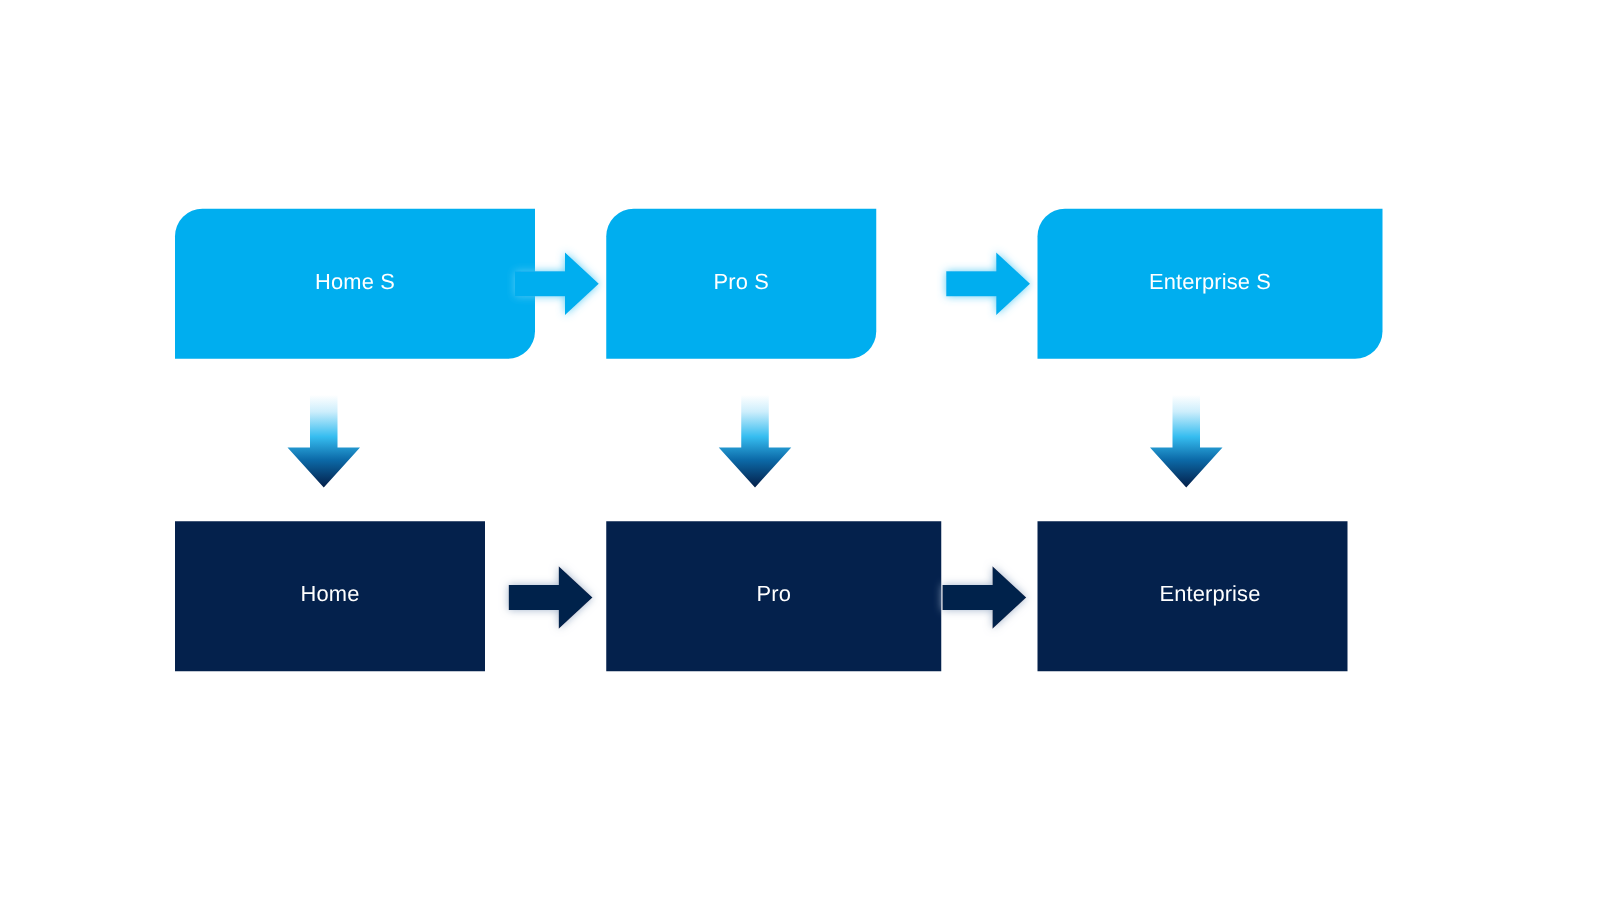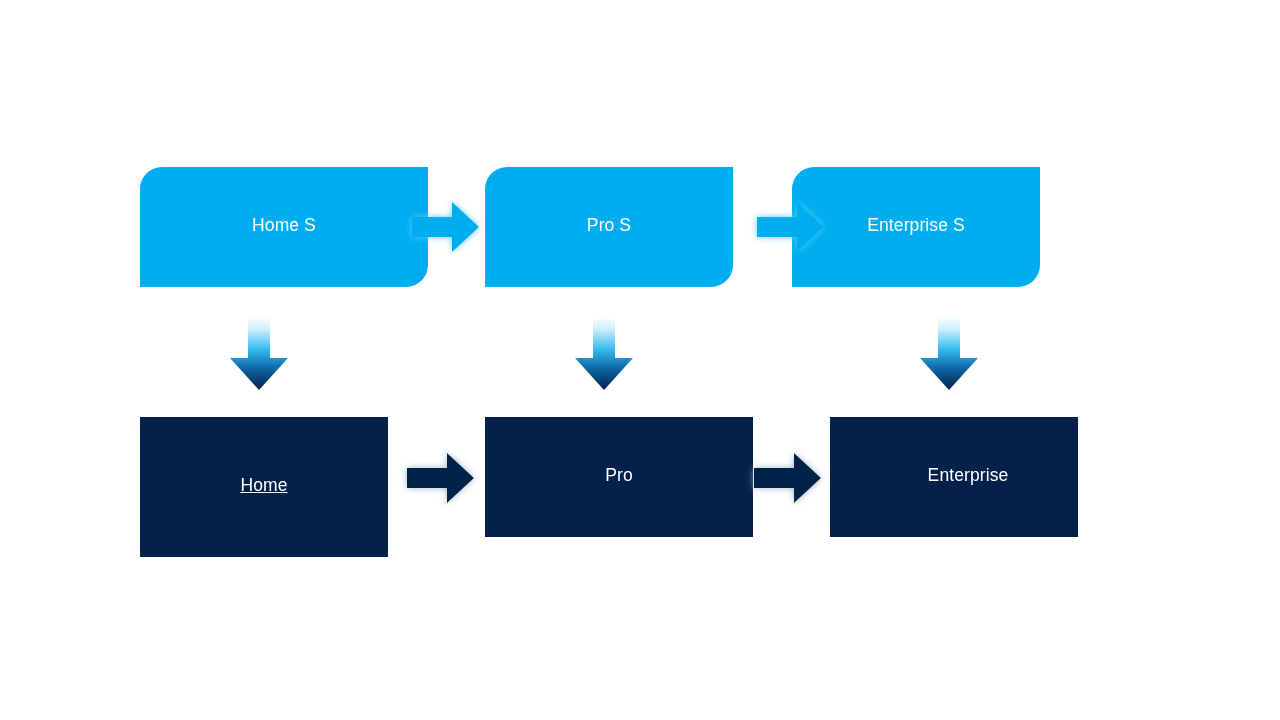--- a/index.html
+++ b/index.html
@@ -63,25 +63,25 @@
 </style>
 </head>
 <body>
 
 <div id="canvas">
 
   <div class="node light" style="left:140px; top:167px; width:288px; height:120px;">
     <span class="node-label">Home S</span>
   </div>
 
-  <div class="node light" style="left:485px; top:167px; width:248px; height:120px;">
+  <div class="node light" style="left:485px; top:167px; width:216px; height:120px;">
     <span class="node-label">Pro S</span>
   </div>
 
-  <div class="node light" style="left:792px; top:167px; width:248px; height:120px;">
+  <div class="node light" style="left:830px; top:167px; width:276px; height:120px;">
     <span class="node-label">Enterprise S</span>
   </div>
 
   <div class="arrow" style="left:405px; top:196px; width:80px; height:62px;">
     <svg width="80" height="62" viewBox="0 0 80 62">
       <defs>
         <filter id="glowLight1" x="-50%" y="-50%" width="200%" height="200%">
           <feDropShadow dx="0" dy="0" stdDeviation="3.4" flood-color="#54ccf5" flood-opacity="0.95"></feDropShadow>
         </filter>
       </defs>
@@ -138,21 +138,21 @@
           <stop offset="18%" stop-color="#cdeefc"></stop>
           <stop offset="45%" stop-color="#36bdf0"></stop>
           <stop offset="70%" stop-color="#0c6aa8"></stop>
           <stop offset="100%" stop-color="#041e48"></stop>
         </linearGradient>
       </defs>
       <path d="M26,4 L48,4 L48,46 L66,46 L37,78 L8,46 L26,46 Z" fill="url(#vgrad3)"></path>
     </svg>
   </div>
 
-  <div class="node dark" style="left:140px; top:417px; width:248px; height:140px;text-decoration:underline;">
+  <div class="node dark" style="left:140px; top:417px; width:248px; height:120px;">
     <span class="node-label">Home</span>
   </div>
 
   <div class="node dark" style="left:485px; top:417px; width:268px; height:120px;">
     <span class="node-label">Pro</span>
   </div>
 
   <div class="node dark" style="left:830px; top:417px; width:248px; height:120px;padding-left:28px;">
     <span class="node-label">Enterprise</span>
   </div>

